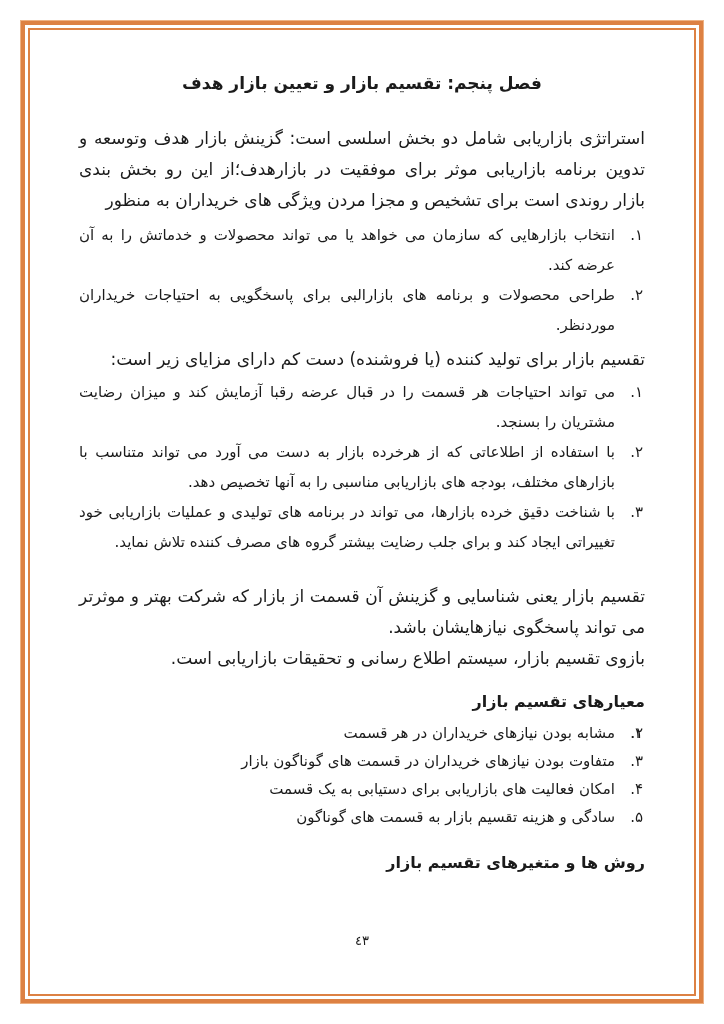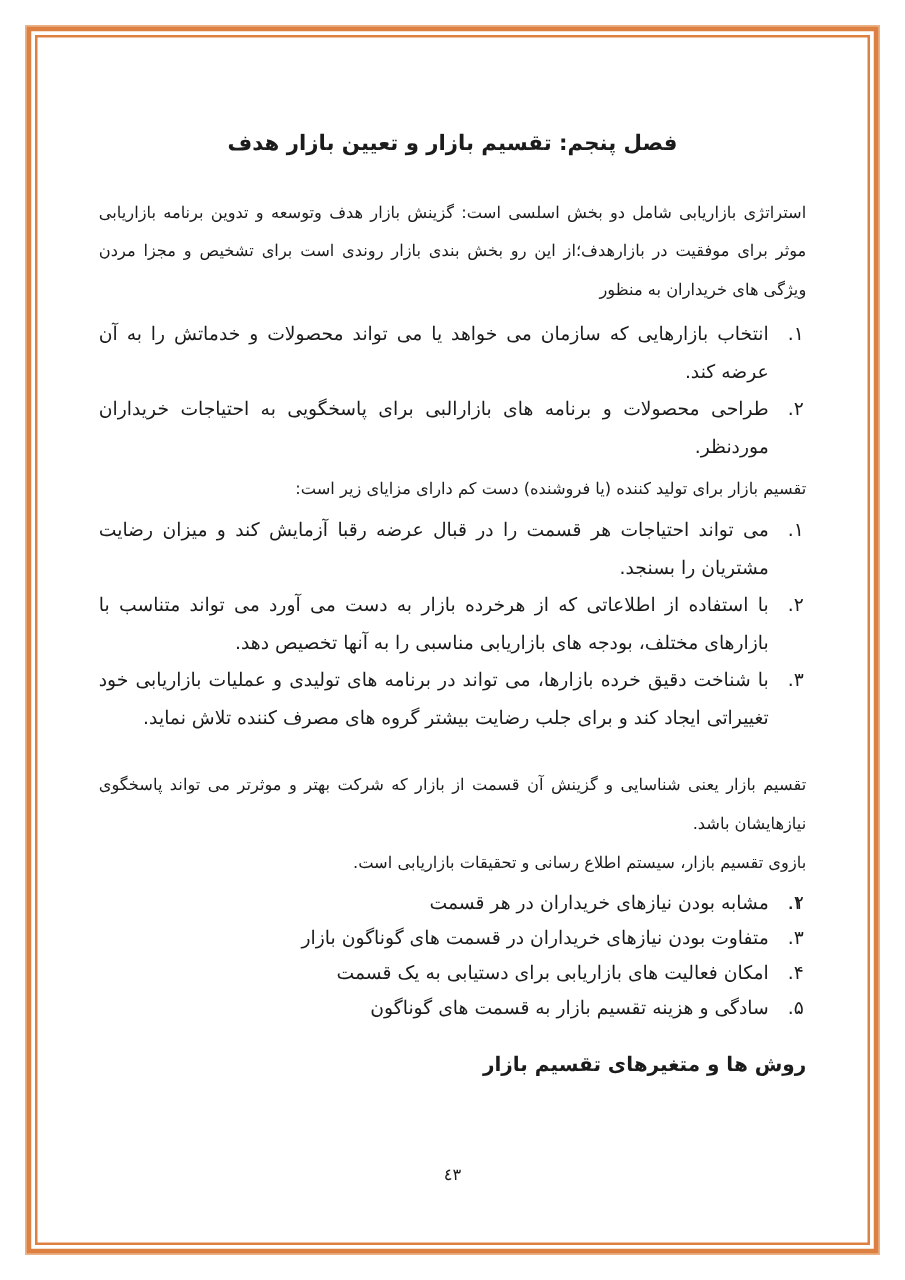--- a/index.html
+++ b/index.html
@@ -19,33 +19,33 @@
     pointer-events: none;
   }
   .frame-inner {
     position: absolute;
     top: 28px; left: 28px; right: 28px; bottom: 28px;
     border: 2px solid #dd8143;
     pointer-events: none;
   }
   .content {
     position: absolute;
-    top: 100px; right: 79px; left: 79px;
+    top: 68px; right: 79px; left: 79px;
     direction: rtl;
   }
   .title {
     text-align: center;
     font-weight: bold;
     font-size: 17px;
     line-height: 31px;
     margin: 0 0 24px 0;
   }
   .para {
     margin: 0;
-    font-size: 13px;
+    font-size: 17px;
     line-height: 31px;
     text-align: justify;
     text-align-last: right;
   }
   .olist { margin: 0; }
   .olist-item {
     position: relative;
     padding-right: 30px;
     font-size: 15px;
     line-height: 30px;
@@ -114,20 +114,21 @@
       <div class="olist-item">
         <span class="num">۳.</span>
         <span>با شناخت دقیق خرده بازارها، می تواند در برنامه های تولیدی و عملیات بازاریابی خود تغییراتی ایجاد کند و برای جلب رضایت بیشتر گروه های مصرف کننده تلاش نماید.</span>
       </div>
     </div>
 
     <p class="para para-definition">تقسیم بازار یعنی شناسایی و گزینش آن قسمت از بازار که شرکت بهتر و موثرتر می تواند پاسخگوی نیازهایشان باشد.</p>
 
     <p class="para">بازوی تقسیم بازار، سیستم اطلاع رسانی و تحقیقات بازاریابی است.</p>
 
+    <div class="subhead head-criteria">معیارهای تقسیم بازار</div>
 
 
     <div class="olist list3">
       <div class="olist-item">
         <span class="num">۱.</span>
       </div>
       <div class="olist-item">
         <span class="num">۲.</span>
         <span>مشابه بودن نیازهای خریداران در هر قسمت</span>
       </div>

